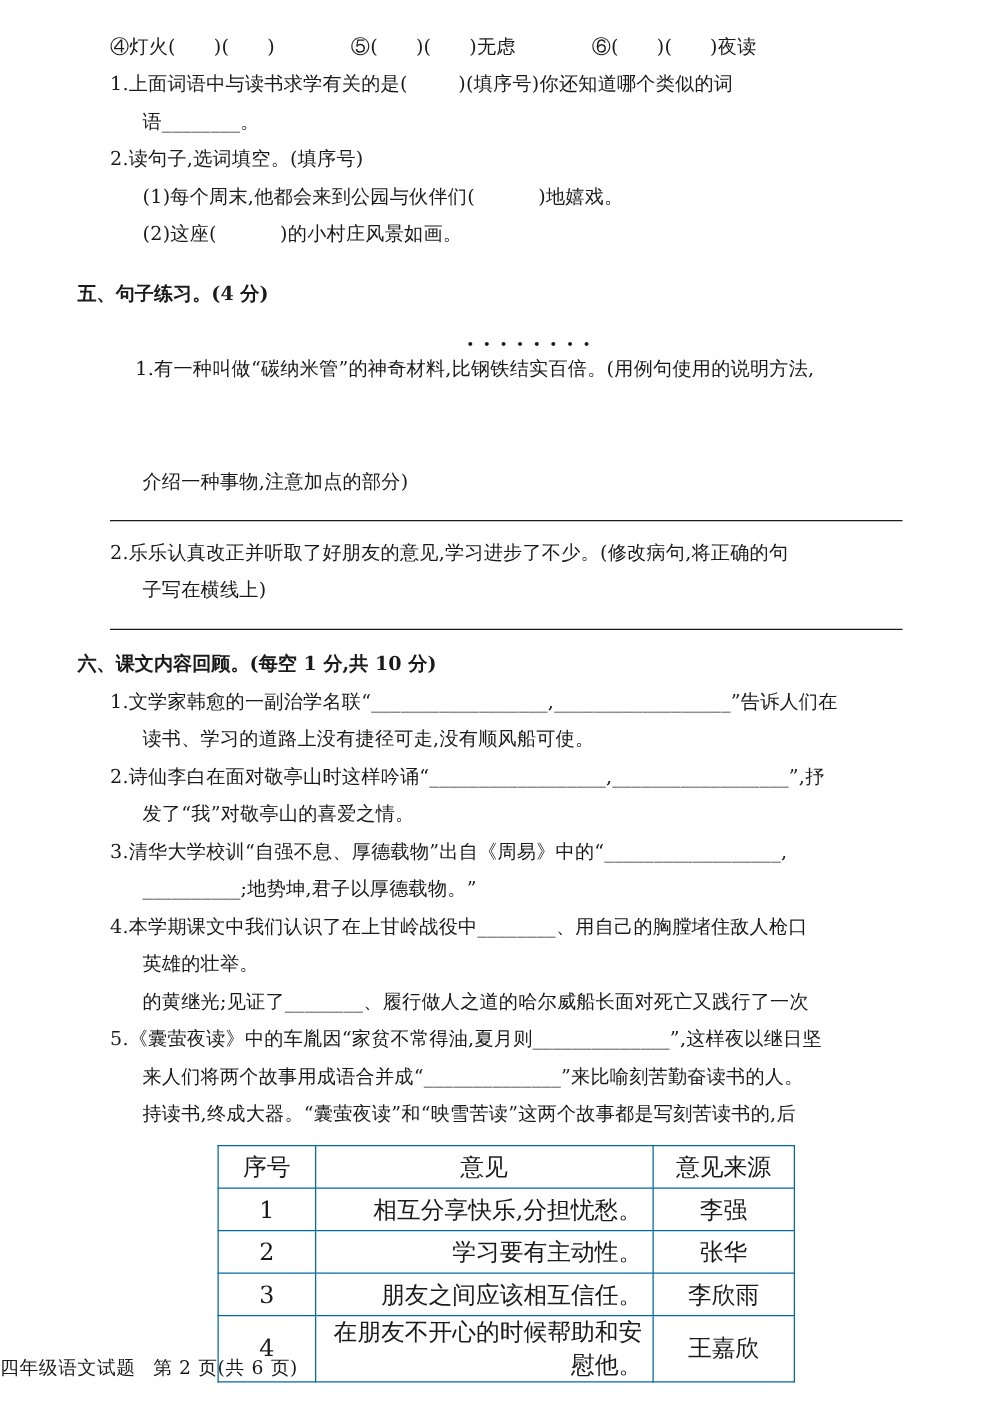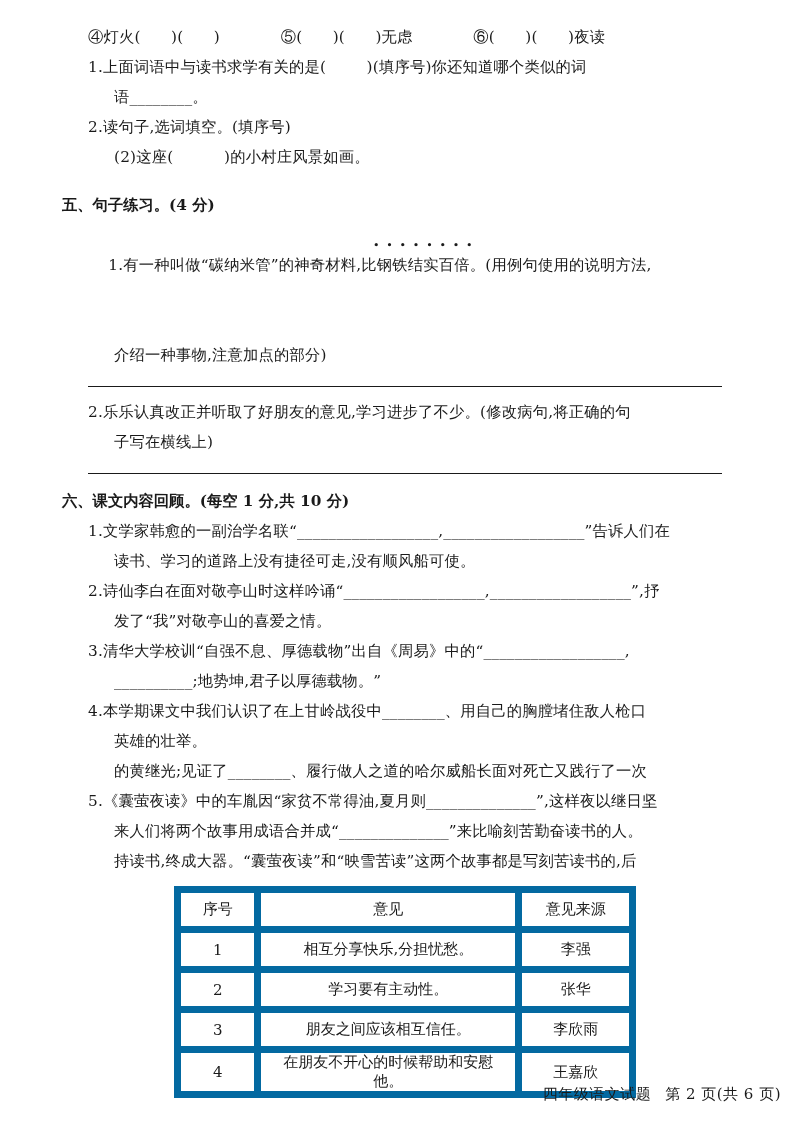--- a/index.html
+++ b/index.html
@@ -52,52 +52,53 @@
     line-height: 8px;
   }
   table.opinions {
     border-collapse: collapse;
     margin: 10px auto 0 auto;
     width: 462px;
     font-size: 14px;
     font-family: "DejaVu Serif", "Liberation Serif", serif;
   }
   table.opinions td, table.opinions th {
-    border: 7px solid #0369a1;
+    border: 1px solid #0369a1;
     height: 33px;
     padding: 0 8px;
     font-weight: normal;
-    font-size: 15px;
+    font-size: 19px;
   }
   table.opinions th {
     text-align: center;
   }
   .col-seq { width: 66px; text-align: center; }
-  .col-op { width: 280px; text-align: center; padding-left: 12px; }
+  .col-op { width: 280px; text-align: right; padding-left: 12px; }
   .col-src { width: 106px; text-align: center; }
   .footer {
     position: absolute;
     left: 0;
     right: 12px;
     bottom: 18px;
-    text-align: right;
+    text-align: left;
     font-size: 15px;
     letter-spacing: 0.5px;
   }
   .footer .fnum { margin-left: 14px; }
 </style>
 </head>
 <body>
 
 <div class="page">
 
   <div class="line indent1">④灯火(      )(      )            ⑤(      )(      )无虑            ⑥(      )(      )夜读</div>
   <div class="line indent1">1.上面词语中与读书求学有关的是(        )(填序号)你还知道哪个类似的词</div>
   <div class="line indent2">语________。</div>
   <div class="line indent1">2.读句子,选词填空。(填序号)</div>
+  <div class="line indent2">(1)每个周末,他都会来到公园与伙伴们(          )地嬉戏。</div>
   <div class="line indent2">(2)这座(          )的小村庄风景如画。</div>
 
   <div class="spacer-sm"></div>
 
   <div class="sec-head">五、句子练习。(4 分)</div>
   <div class="line indent1 dotted-emph">
     <span>1.有一种叫做“碳纳米管”的神奇材料,比钢铁结实百倍。(用例句使用的说明方法,</span>
     <span class="dot-row" style="left:311px; top:22px;">••••••••</span>
   </div>
   <div class="line indent2">介绍一种事物,注意加点的部分)</div>

